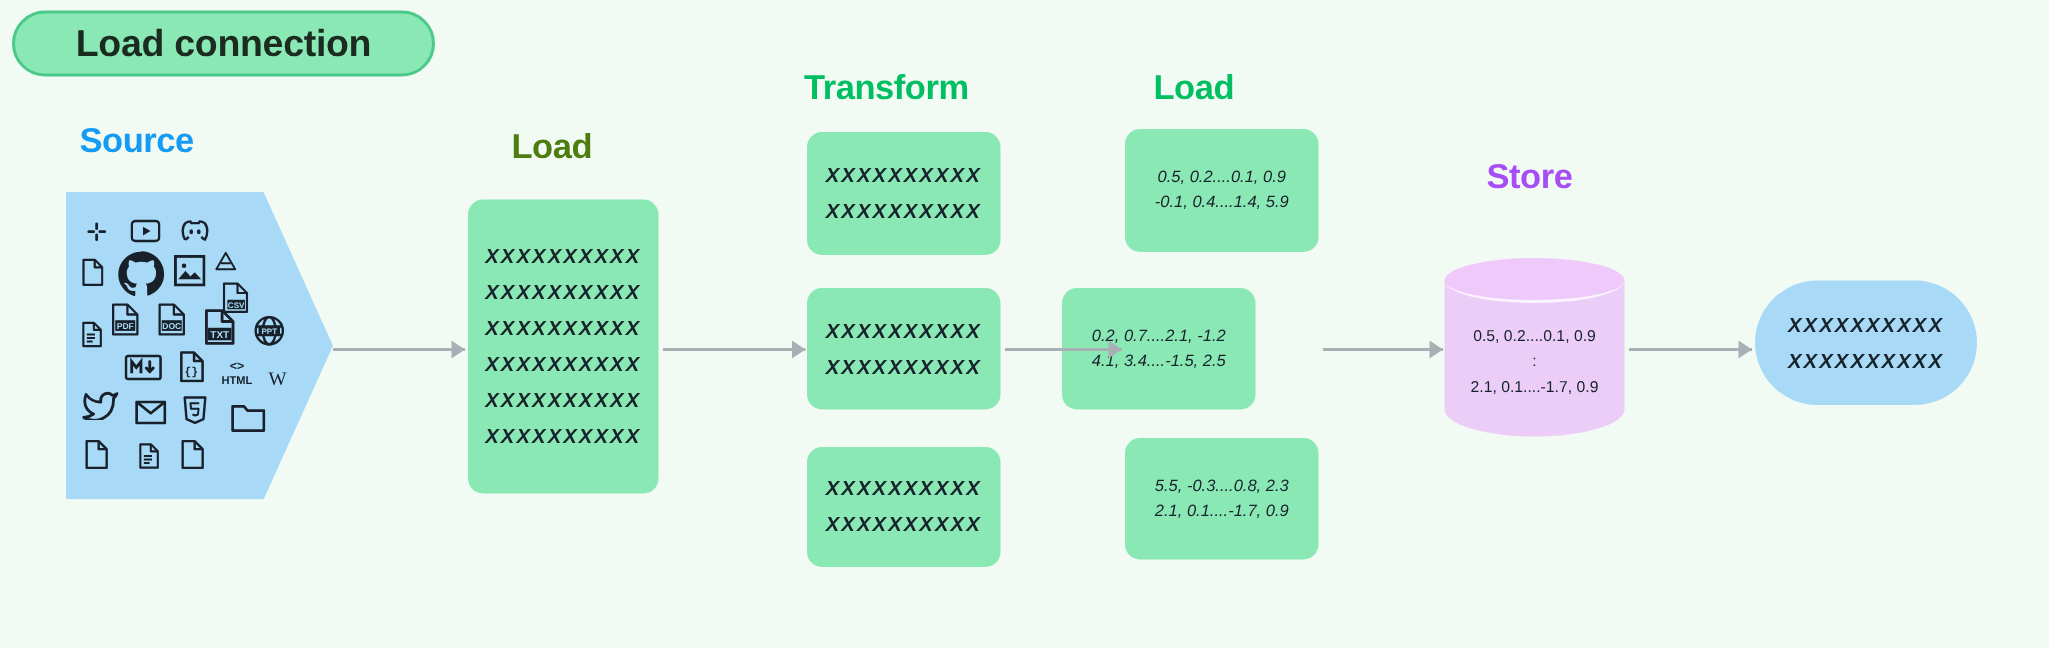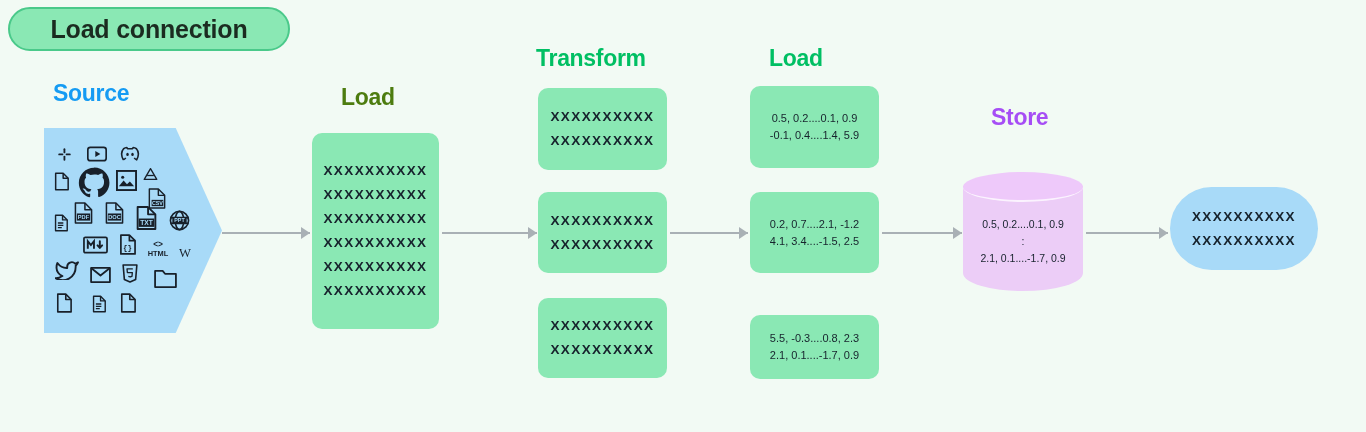--- a/index.html
+++ b/index.html
@@ -83,20 +83,21 @@
   .ic svg { display: block; }
 
   
   .box {
     position: absolute;
     box-sizing: border-box;
     display: flex;
     flex-direction: column;
     align-items: center;
     justify-content: center;
+    font-style: italic;
   }
   .box-green {
     background: #8ae8b4;
     border-radius: 10px;
   }
   .box-blue {
     background: #a8daf8;
     border-radius: 42px;
   }
   .xrow {
@@ -115,22 +116,22 @@
   }
 
   
   .load-box { left: 312px; top: 133px; width: 127px; height: 196px; }
   
   .tr1 { left: 538px; top: 88px;  width: 129px; height: 82px; }
   .tr2 { left: 538px; top: 192px; width: 129px; height: 81px; }
   .tr3 { left: 538px; top: 298px; width: 129px; height: 80px; }
   
   .em1 { left: 750px; top: 86px;  width: 129px; height: 82px; }
-  .em2 { left: 750px; top: 192px; width: 129px; height: 81px; }
-  .em3 { left: 750px; top: 315px; width: 129px; height: 64px; }
+  .em2 { left: 708px; top: 192px; width: 129px; height: 81px; }
+  .em3 { left: 750px; top: 292px; width: 129px; height: 81px; }
   
   .rt1 { left: 1170px; top: 187px; width: 148px; height: 83px; }
 
   
   .cyl {
     position: absolute;
     left: 963px;
     top: 172px;
     width: 120px;
     height: 119px;

